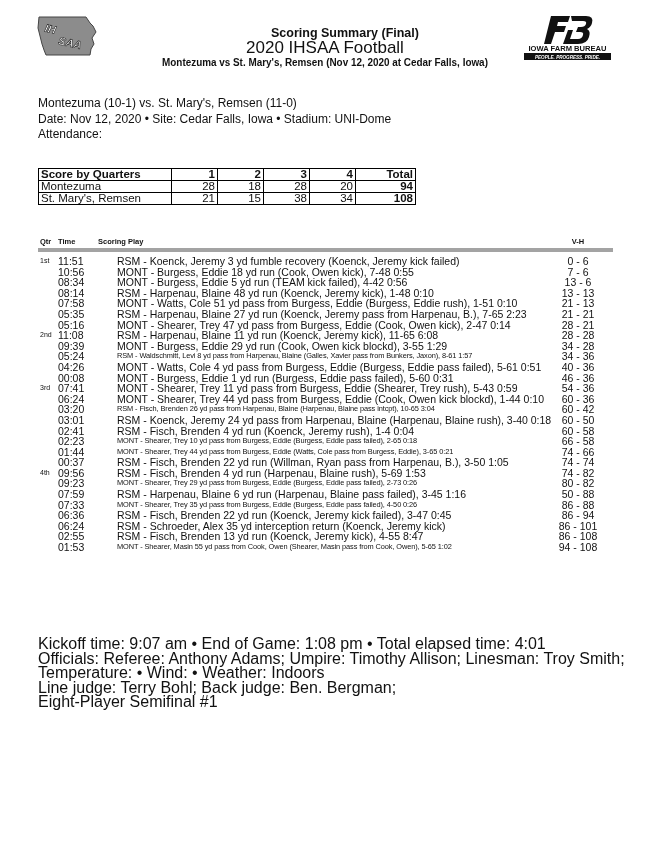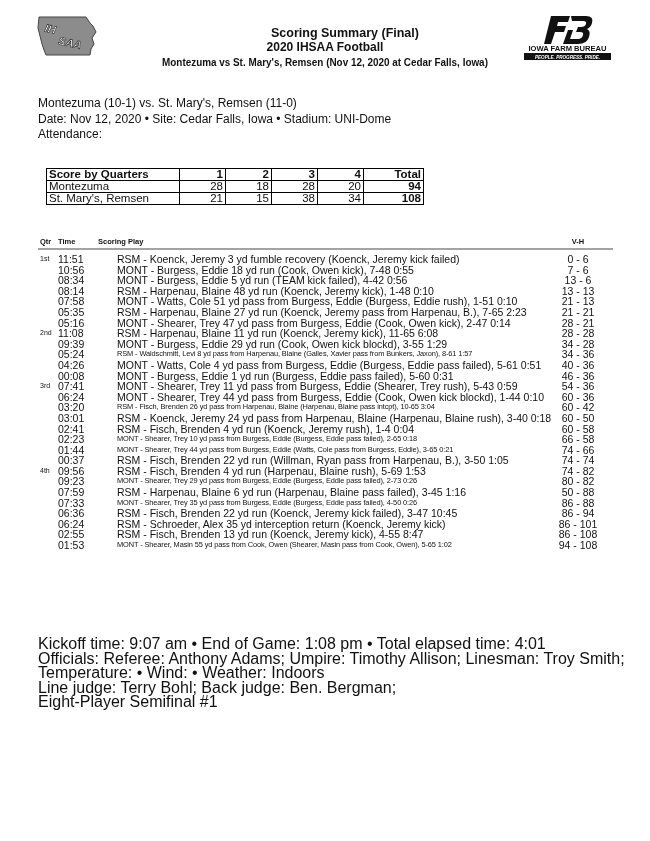--- a/index.html
+++ b/index.html
@@ -2,31 +2,31 @@
 <html><head>
 <meta charset="utf-8">
 <style>
   html, body { margin:0; padding:0; background:#ffffff; }
   body { width:650px; height:841px; position:relative; overflow:hidden;
          font-family:"Liberation Sans", sans-serif; color:#111; }
   .logo-left { position:absolute; left:36px; top:14px; width:64px; height:44px; }
   .logo-right { position:absolute; left:520px; top:14px; width:95px; height:46px; }
   .header { position:absolute; left:0; width:650px; top:26px; text-align:center; }
   .header .t1 { font-size:12.5px; font-weight:bold; line-height:14px;padding-left:40px; }
-  .header .t2 { font-size:12px; font-weight:bold; line-height:15px; }
+  .header .t2 { font-size:17px; font-weight:normal; line-height:15px; }
   .header .t3 { font-size:11px; font-weight:bold; line-height:14px; transform:scaleX(0.9); }
   .info { position:absolute; left:38px; top:96px; font-size:12px; line-height:15.5px; }
-  table.sbq { position:absolute; left:46px; top:168px; border-collapse:collapse; font-size:11.5px; }
+  table.sbq { position:absolute; left:38px; top:168px; border-collapse:collapse; font-size:11.5px; }
   table.sbq td { border:1px solid #000; padding:0 2px; height:11px; line-height:11px; }
   table.sbq td.name { width:128px; text-align:left; }
   table.sbq td.q { width:41px; text-align:right; }
   table.sbq td.tot { width:55px; text-align:right; font-weight:bold; }
   table.sbq tr.hdr td { font-weight:bold; }
   .plays { position:absolute; left:38px; top:235px; width:575px; }
-  .plays-head { position:relative; height:13px; border-bottom:2px solid #a3a3a3; font-size:7.5px; font-weight:bold; }
+  .plays-head { position:relative; height:13px; border-bottom:4px solid #a3a3a3; font-size:7.5px; font-weight:bold; }
   .plays-head span { position:absolute; top:2px; }
   .row { position:relative; height:10.6px; line-height:10.6px; font-size:10.5px; white-space:nowrap; }
   .row .qtr { position:absolute; left:2px; font-size:7px; }
   .row .time { position:absolute; left:20px; }
   .row .play { position:absolute; left:60px;margin-left:19px; }
   .row .play.small { font-size:7.4px; letter-spacing:-0.1px; }
   .row .vh { position:absolute; right:0; width:70px; text-align:center; }
   .plays .spacer { height:4px; }
   .footer { position:absolute; left:38px; top:637px; font-size:16px; line-height:14.6px; }
 </style>
@@ -241,21 +241,21 @@
       </div>
       <div class="row">
         <span class="qtr"></span>
         <span class="time">07:33</span>
         <span class="play small">MONT - Shearer, Trey 35 yd pass from Burgess, Eddie (Burgess, Eddie pass failed), 4-50 0:26</span>
         <span class="vh">86 - 88</span>
       </div>
       <div class="row">
         <span class="qtr"></span>
         <span class="time">06:36</span>
-        <span class="play">RSM - Fisch, Brenden 22 yd run (Koenck, Jeremy kick failed), 3-47 10:45</span>
+        <span class="play">RSM - Fisch, Brenden 22 yd run (Koenck, Jeremy kick failed), 3-47 0:45</span>
         <span class="vh">86 - 94</span>
       </div>
       <div class="row">
         <span class="qtr"></span>
         <span class="time">06:24</span>
         <span class="play">RSM - Schroeder, Alex 35 yd interception return (Koenck, Jeremy kick)</span>
         <span class="vh">86 - 101</span>
       </div>
       <div class="row">
         <span class="qtr"></span>

